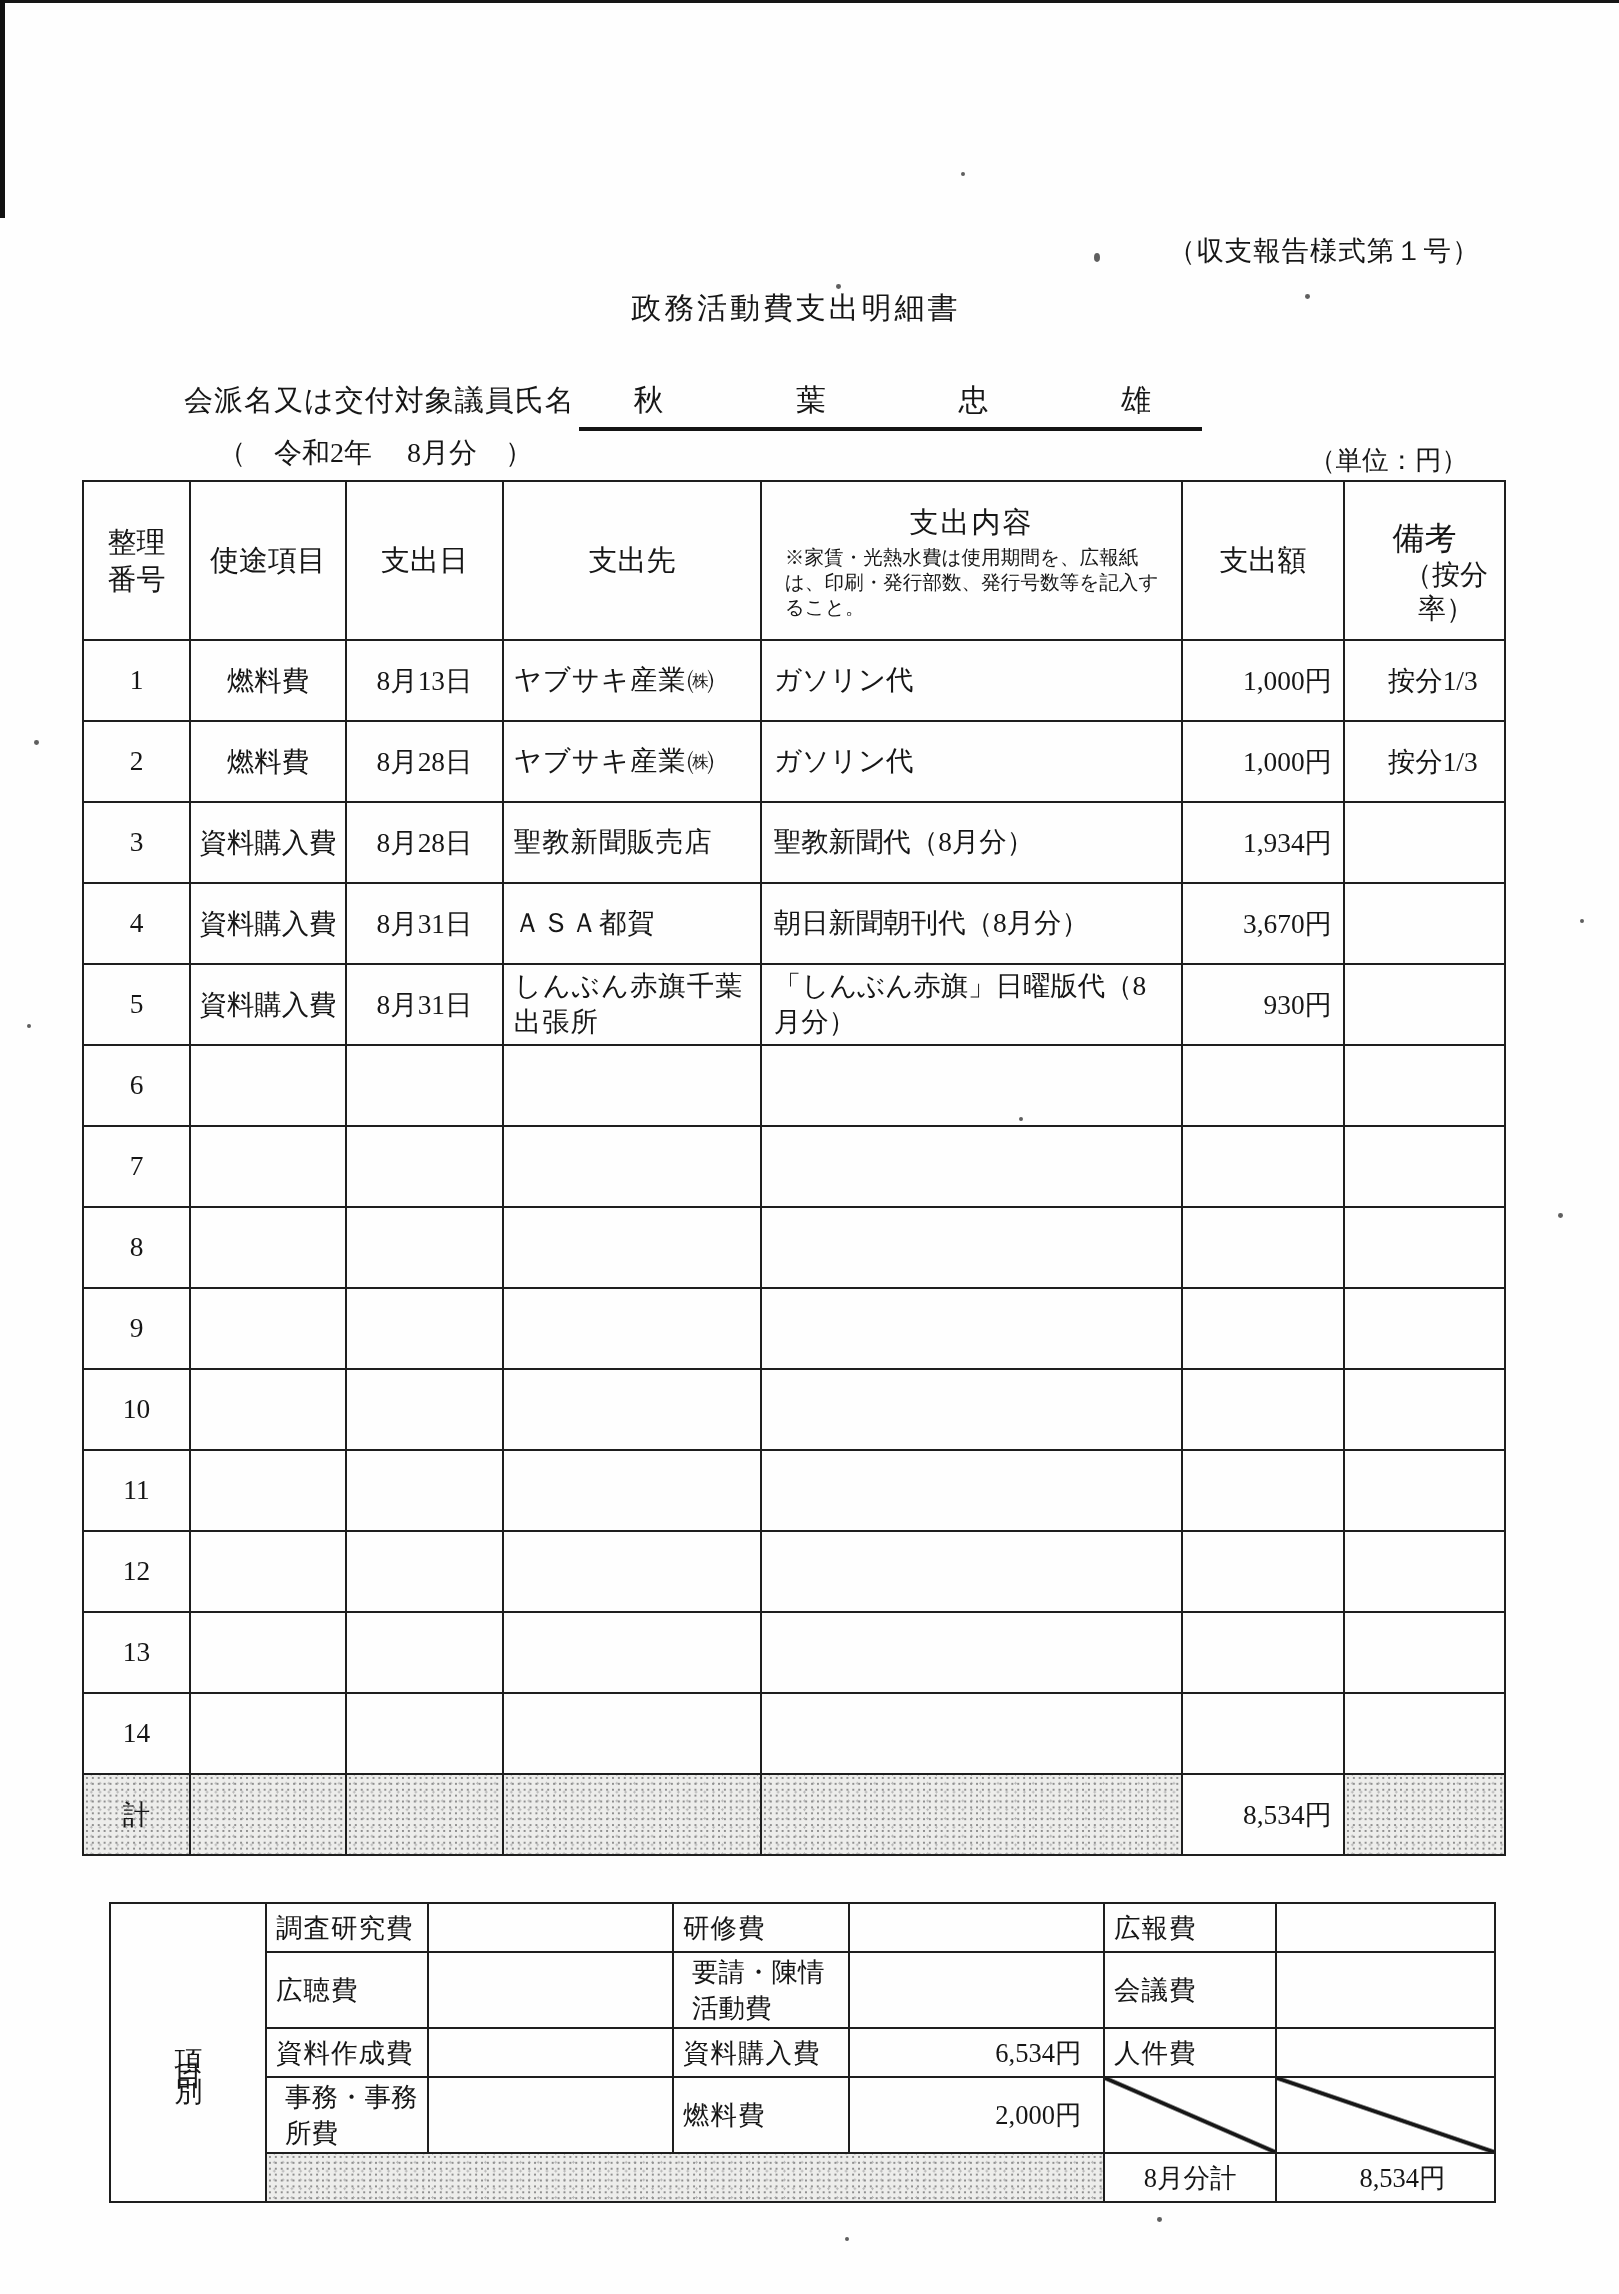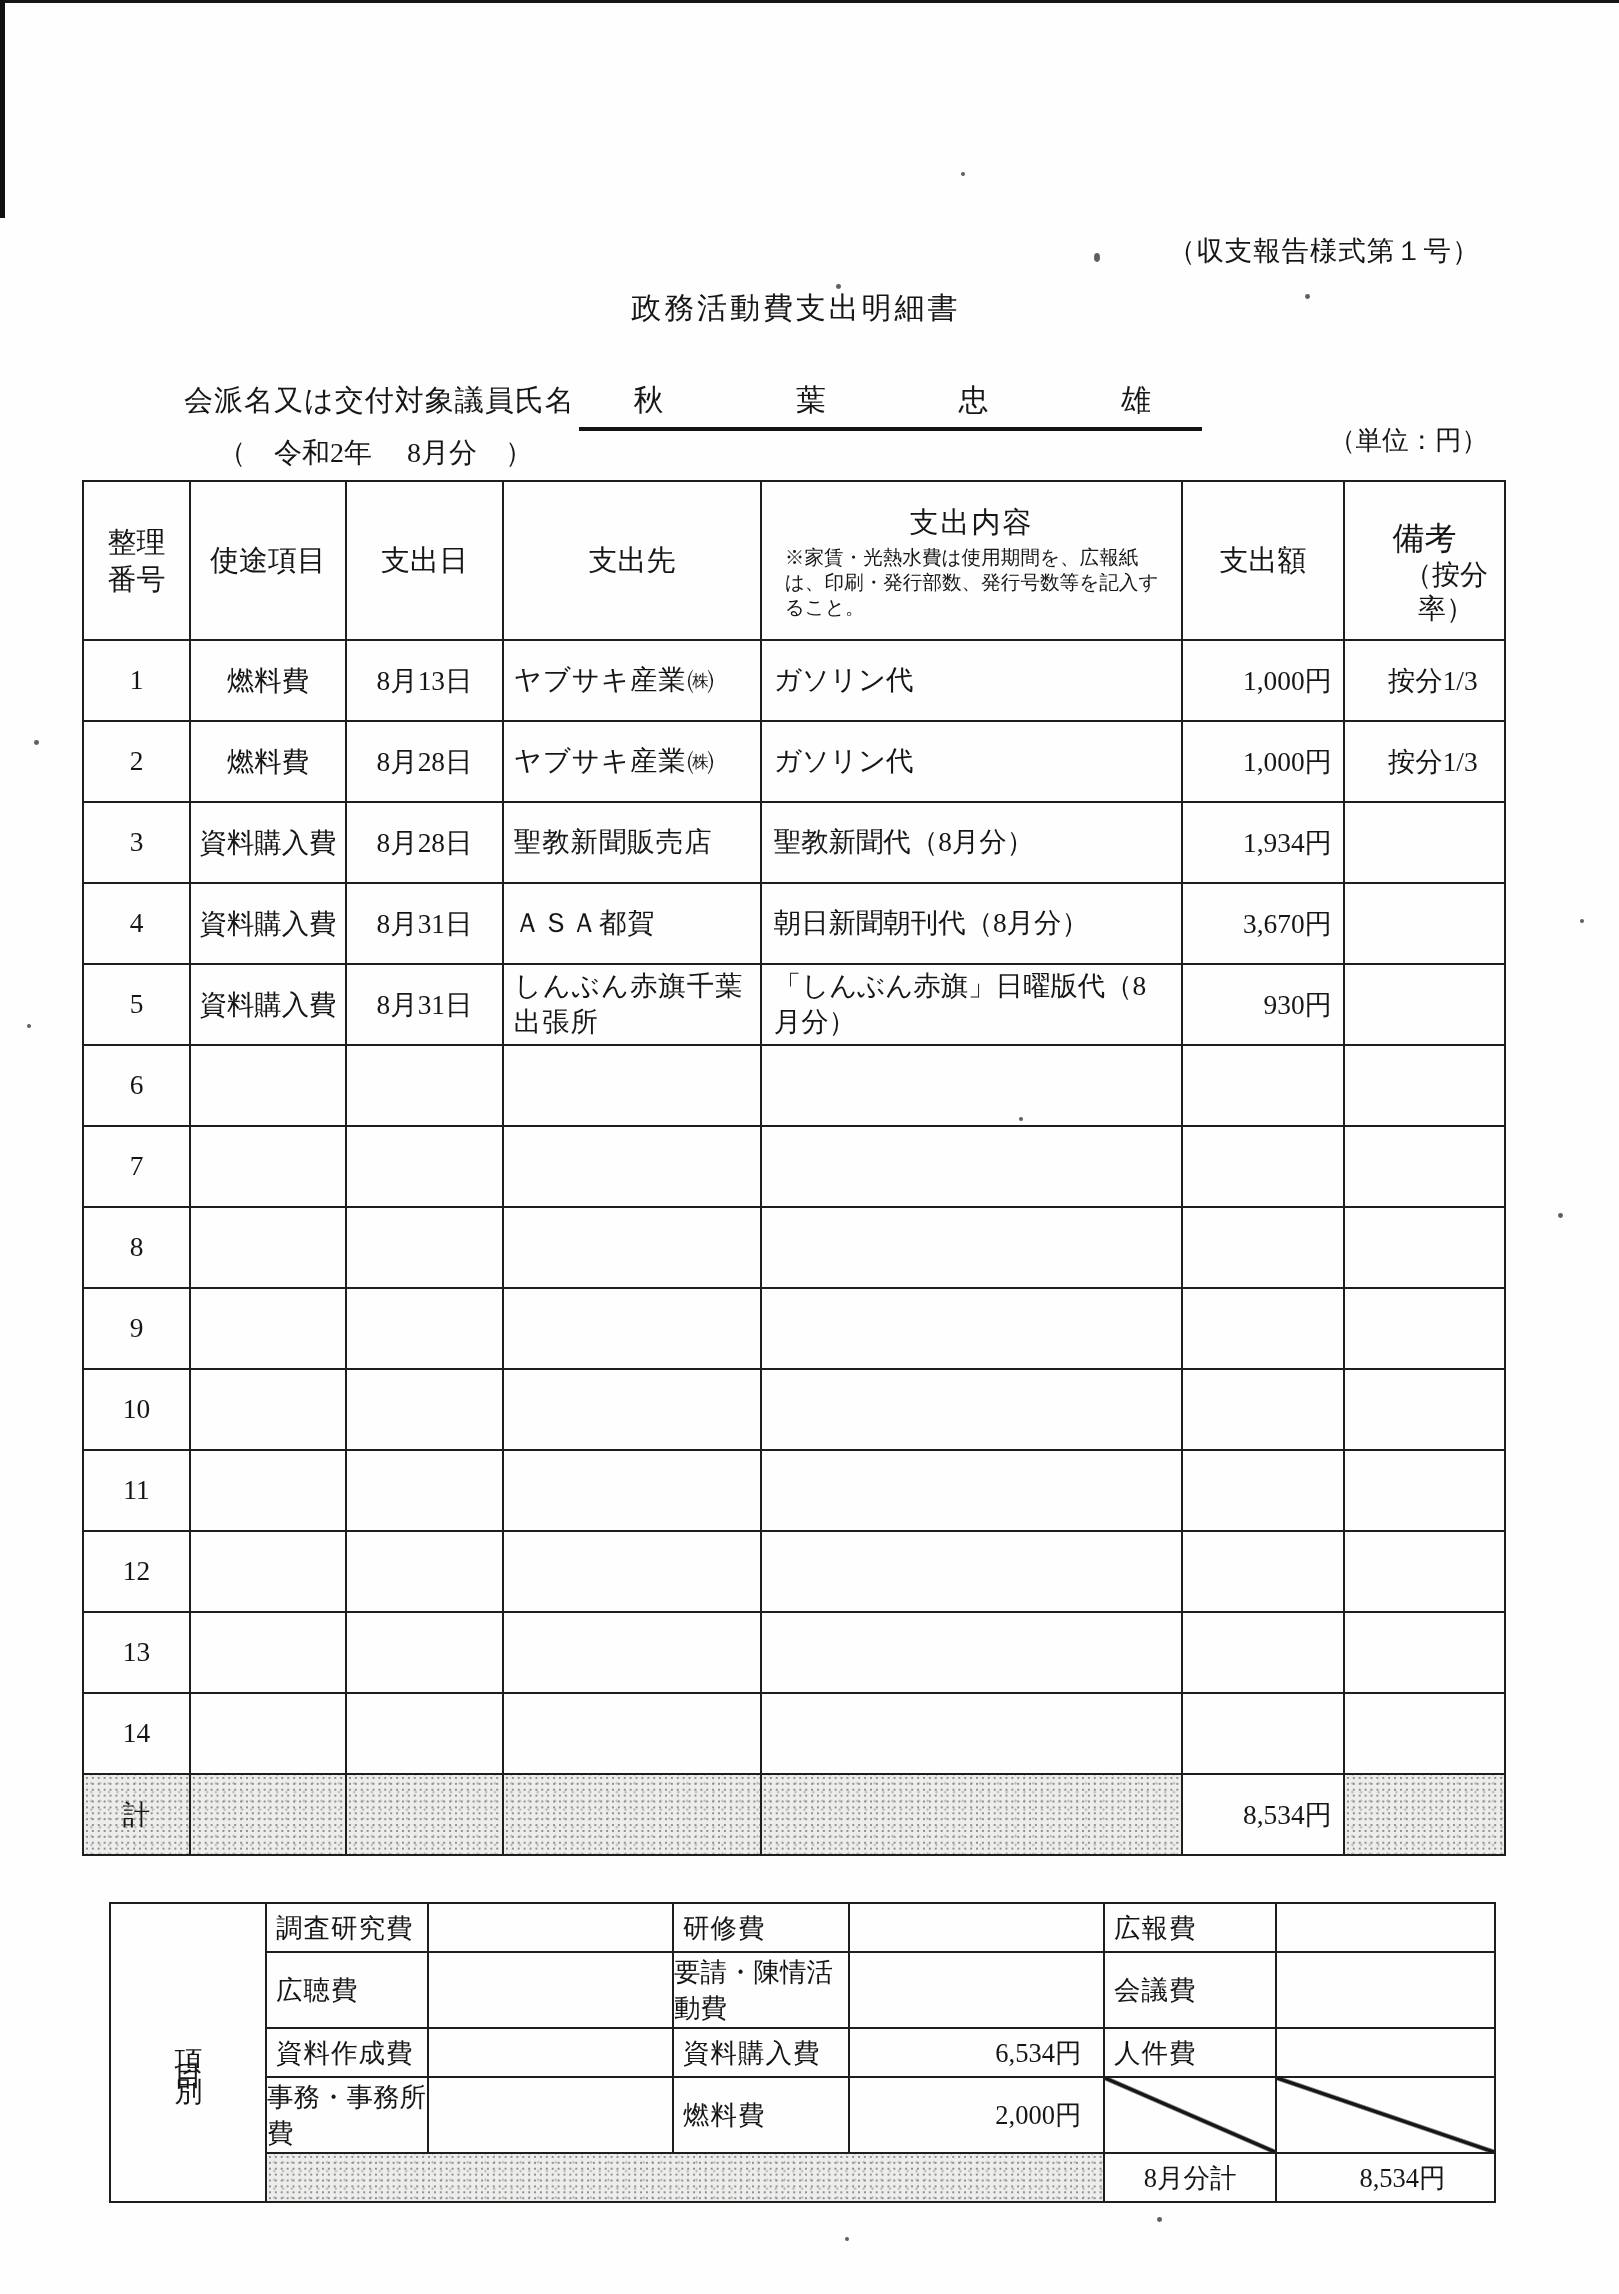--- a/index.html
+++ b/index.html
@@ -16,21 +16,21 @@
   .left-edge{position:absolute;left:0;top:0;width:4.9px;height:218px;background:#111;}
   .speck{position:absolute;background:#2a2a2a;border-radius:50%;opacity:.75;}
 
   
   .form-code{position:absolute;left:1168px;top:233px;font-size:27.4px;letter-spacing:1px;}
   .doc-title{position:absolute;left:0;top:288px;width:100%;text-align:center;font-size:30px;letter-spacing:2.9px;transform:translateX(-13.7px);}
   .name-line{position:absolute;left:184px;top:380px;white-space:nowrap;}
   .name-label{font-size:29px;letter-spacing:1px;}
   .name-value{display:inline-block;font-size:30px;word-spacing:125px;padding:0 51px 5.9px 55px;border-bottom:4.9px solid #141414;margin-left:3.9px;}
   .period{position:absolute;left:218px;top:434px;font-size:28px;}
-  .unit-note{position:absolute;left:1309px;top:422px;font-size:26.5px;margin-left:20px;}
+  .unit-note{position:absolute;left:1309px;top:442px;font-size:26.5px;}
 
   
   table{border-collapse:collapse;table-layout:fixed;}
   td,th{border:2.9px solid #1e1e1e;box-sizing:border-box;vertical-align:middle;font-weight:normal;overflow:hidden;}
 
   
   .main-table{position:absolute;left:82px;top:480px;width:1421px;}
   .main-table thead th{height:131px;font-size:29px;text-align:center;}
   .main-table tbody td{height:81px;font-size:27.4px;}
   .h-no{display:inline-block;width:65px;line-height:1.25;}
@@ -56,21 +56,21 @@
     background-size:5.9px 5.9px, 8.8px 8.8px;
     background-position:0 0, 2.9px 3.9px;
   }
 
   
   .summary-table{position:absolute;left:109px;top:1902px;width:1384px;}
   .summary-table td{height:49px;font-size:26.5px;}
   .side-cell{text-align:center;}
   .vert{writing-mode:vertical-rl;text-orientation:upright;display:inline-block;font-size:28px;letter-spacing:13.7px;line-height:1;}
   .s-label{text-align:left;padding-left:9px;letter-spacing:1px;}
-  .s-label-sm{font-size:19.6px;padding-left:0;letter-spacing:0;}
+  .s-label-sm{font-size:19.6px;padding-left:18px;letter-spacing:0;}
   .s-value{text-align:right;padding-right:21.6px;font-size:27.4px;}
   .s-total-label{text-align:center;font-size:27.4px;}
   .s-total-amount{text-align:center;padding-left:35px;font-size:27.4px;}
   .diag{
     background-image:linear-gradient(to top right,
       transparent calc(50% - 2.9px), #161616 calc(50% - 1.2px),
       #161616 calc(50% + 1.2px), transparent calc(50% + 2.9px));
   }
 </style>
 </head>

